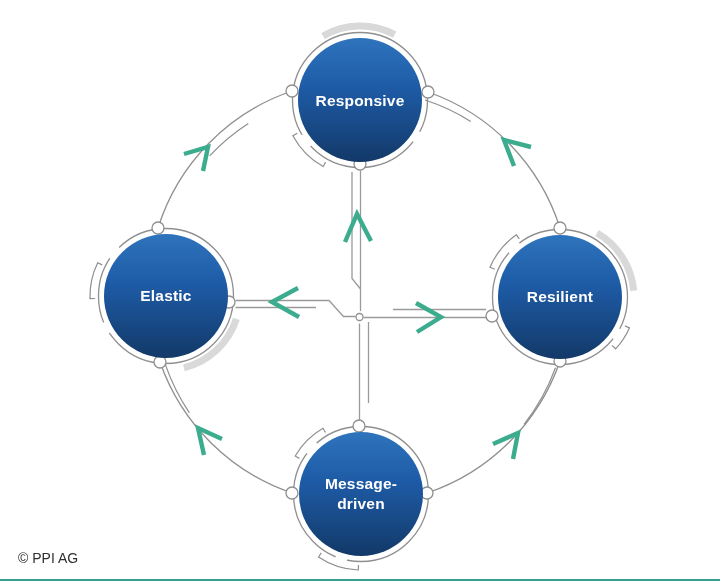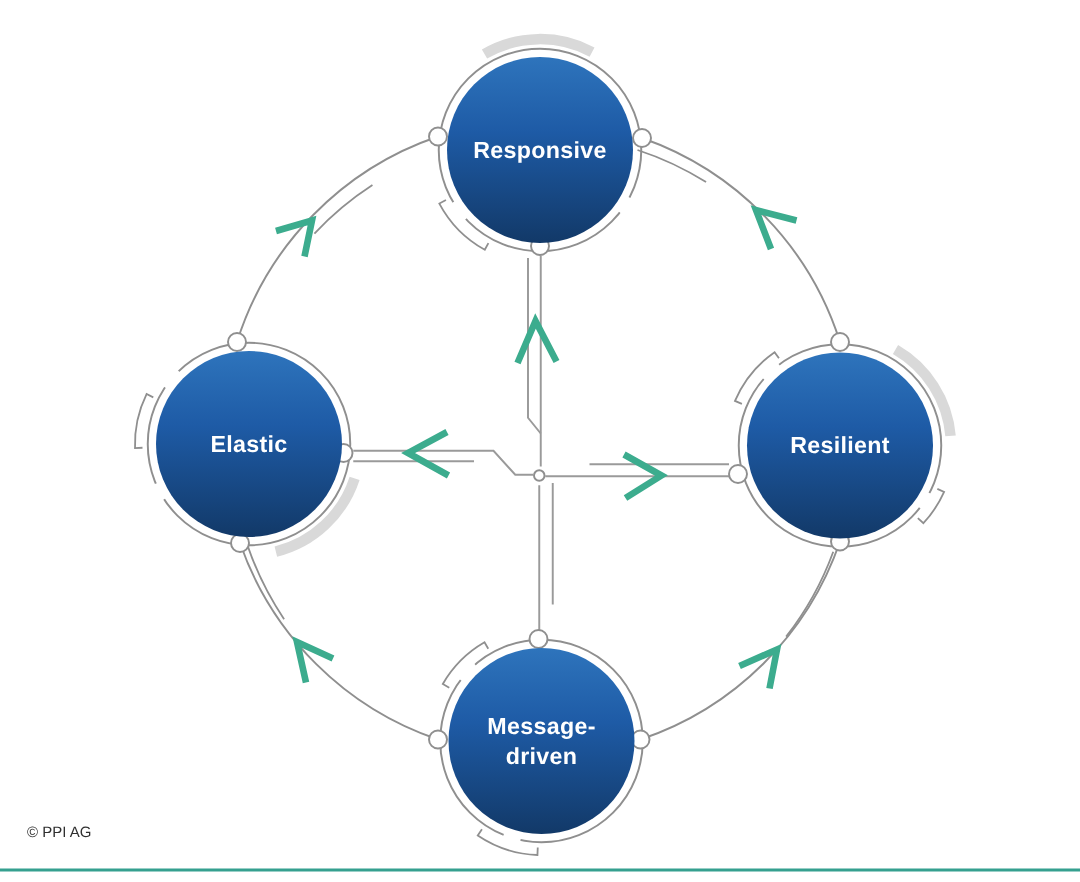--- a/index.html
+++ b/index.html
@@ -17,21 +17,21 @@
   .bracket{fill:none;stroke:#8f8f8f;stroke-width:1.2;}
   .highlight-arc{fill:none;stroke:#d9d9d9;stroke-width:7;}
   .arrow{fill:none;stroke:#3cac8e;stroke-width:4.4;stroke-linecap:butt;stroke-linejoin:miter;}
   .node-dot{fill:#ffffff;stroke:#8f8f8f;stroke-width:1.3;}
   .blue-circle{fill:url(#blueGrad);}
   .circle-label{
     font-family:"Liberation Sans",sans-serif;font-weight:bold;font-size:15.5px;
     fill:#ffffff;text-anchor:middle;letter-spacing:0.2px;
   }
   #copyright{
-    position:absolute;left:18px;top:550px;font-size:10px;color:#2f2f2f;
+    position:absolute;left:18px;top:550px;font-size:14px;color:#2f2f2f;
   }
   #footer-divider{
     position:absolute;left:0;top:579px;width:720px;height:2px;background:#35a08f;
   }
 </style>
 </head>
 <body>
 
 <div id="canvas">
 <svg width="720" height="588" viewBox="0 0 720 588">

